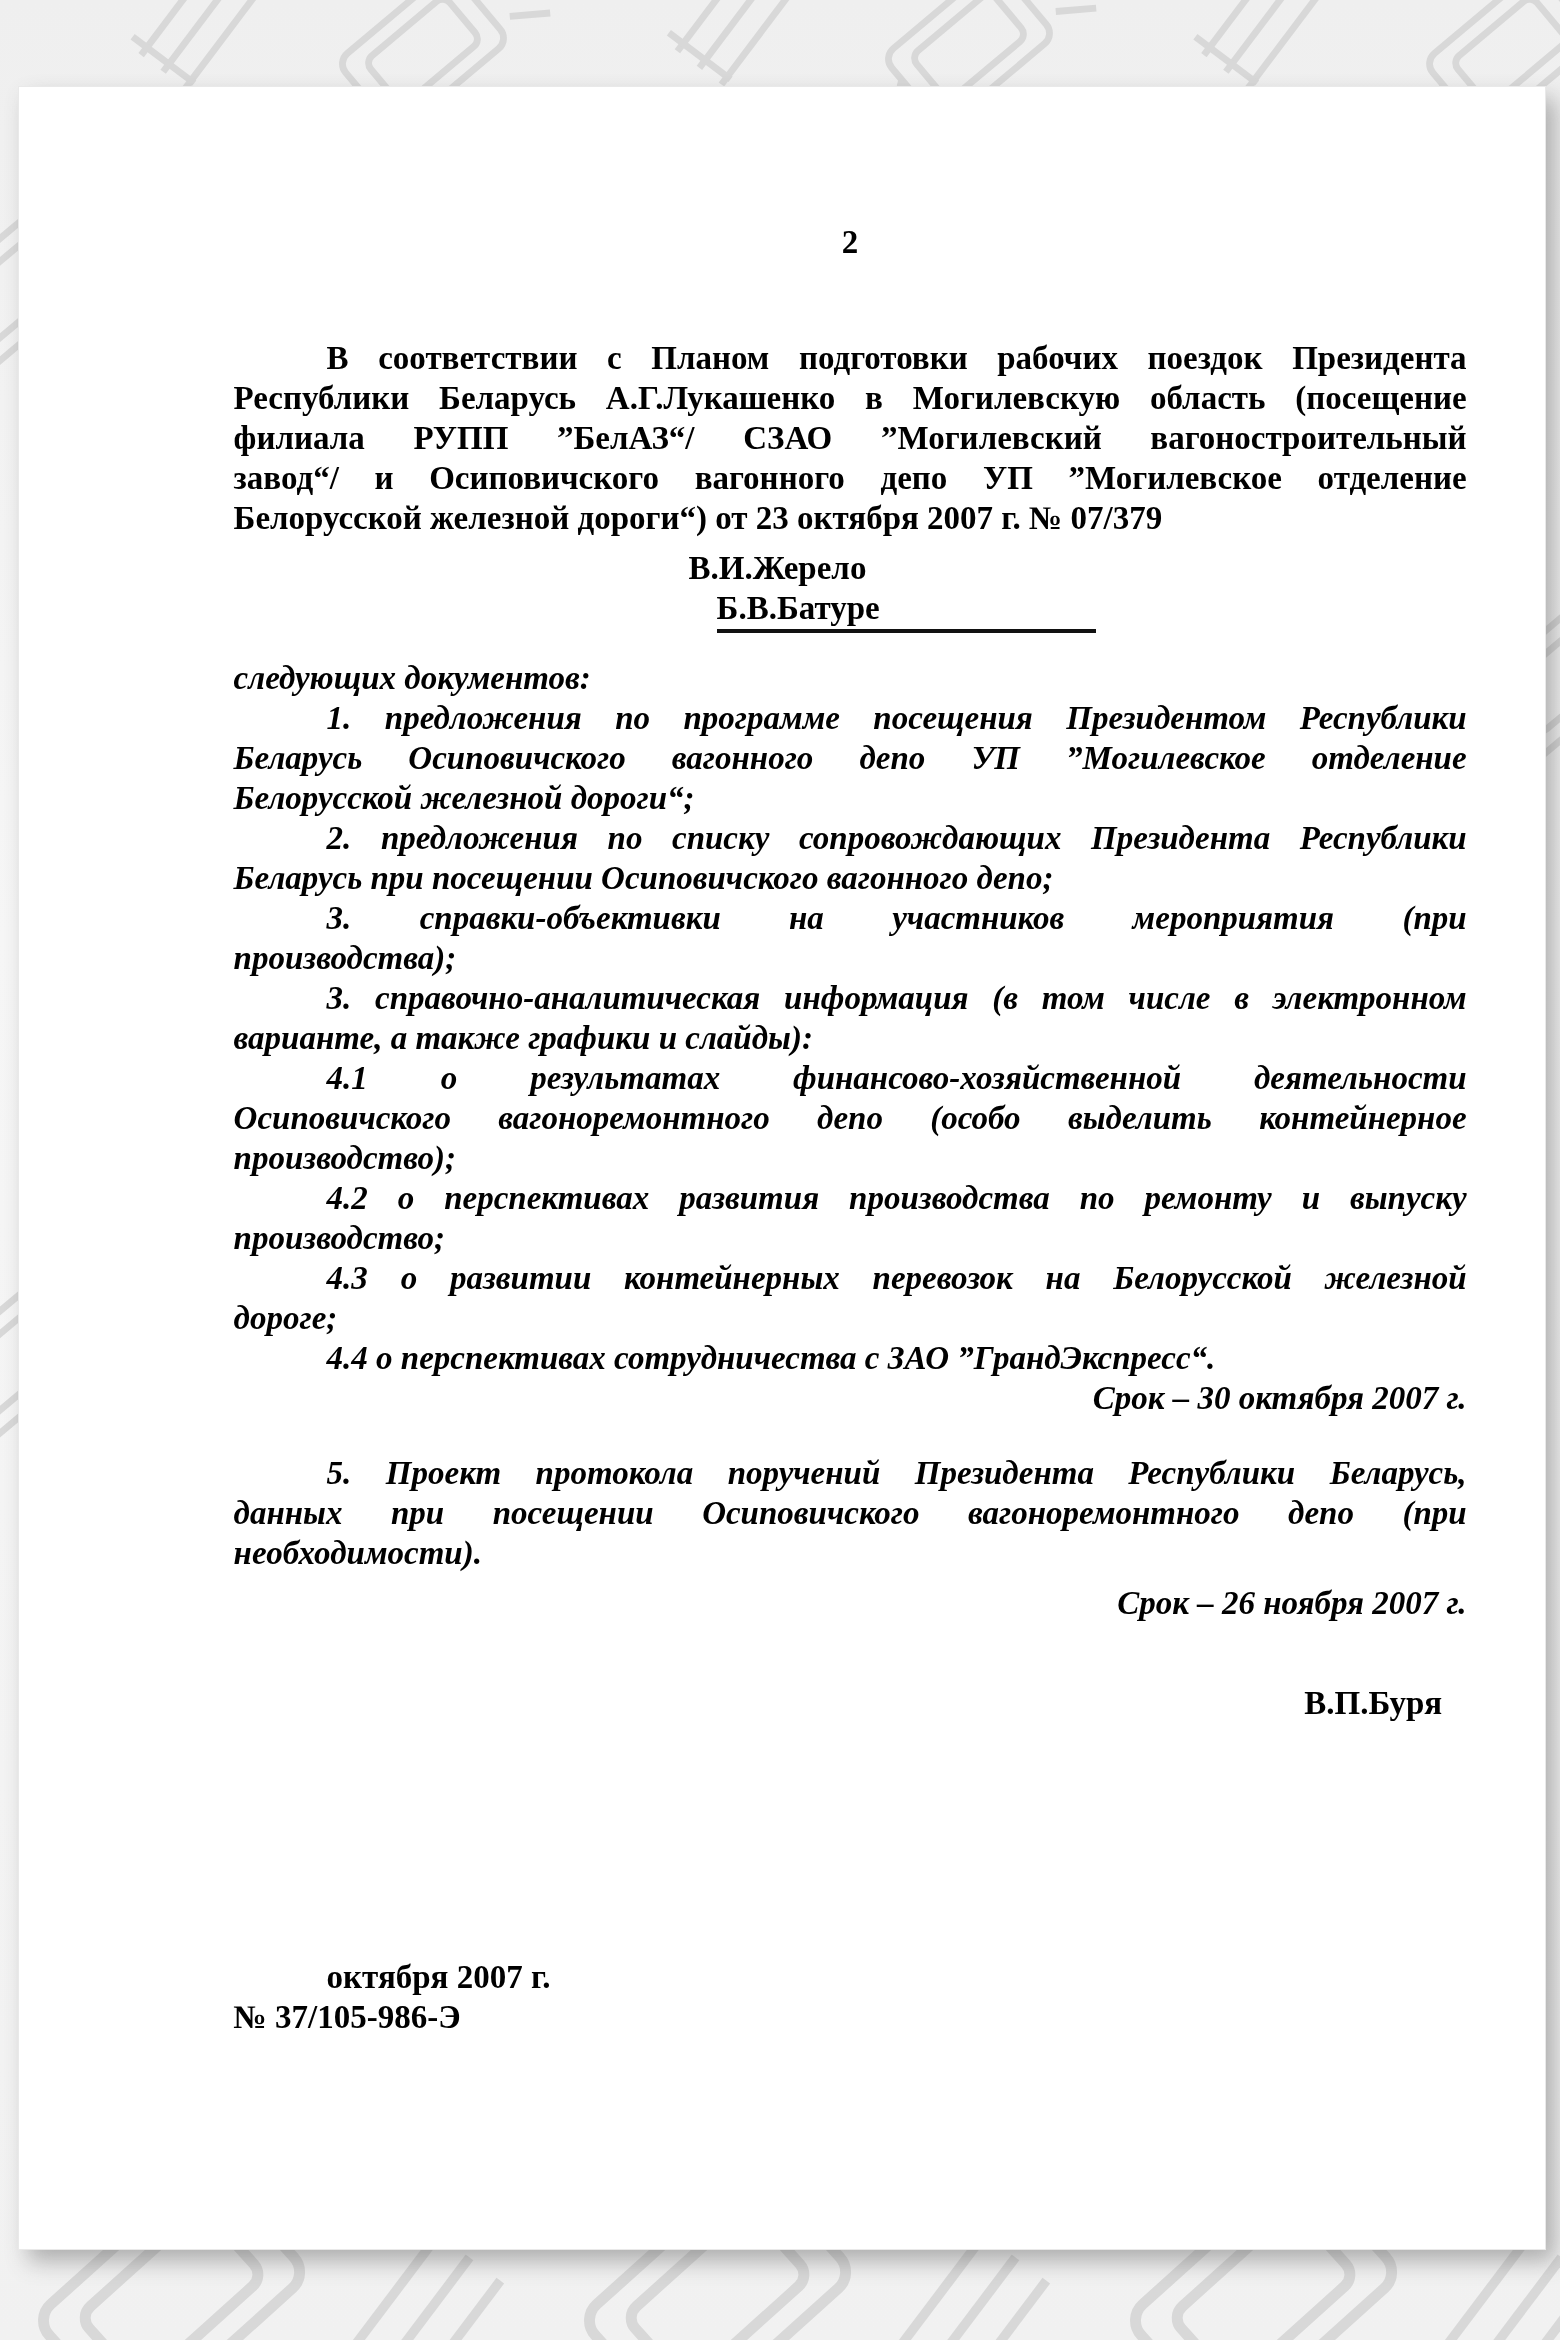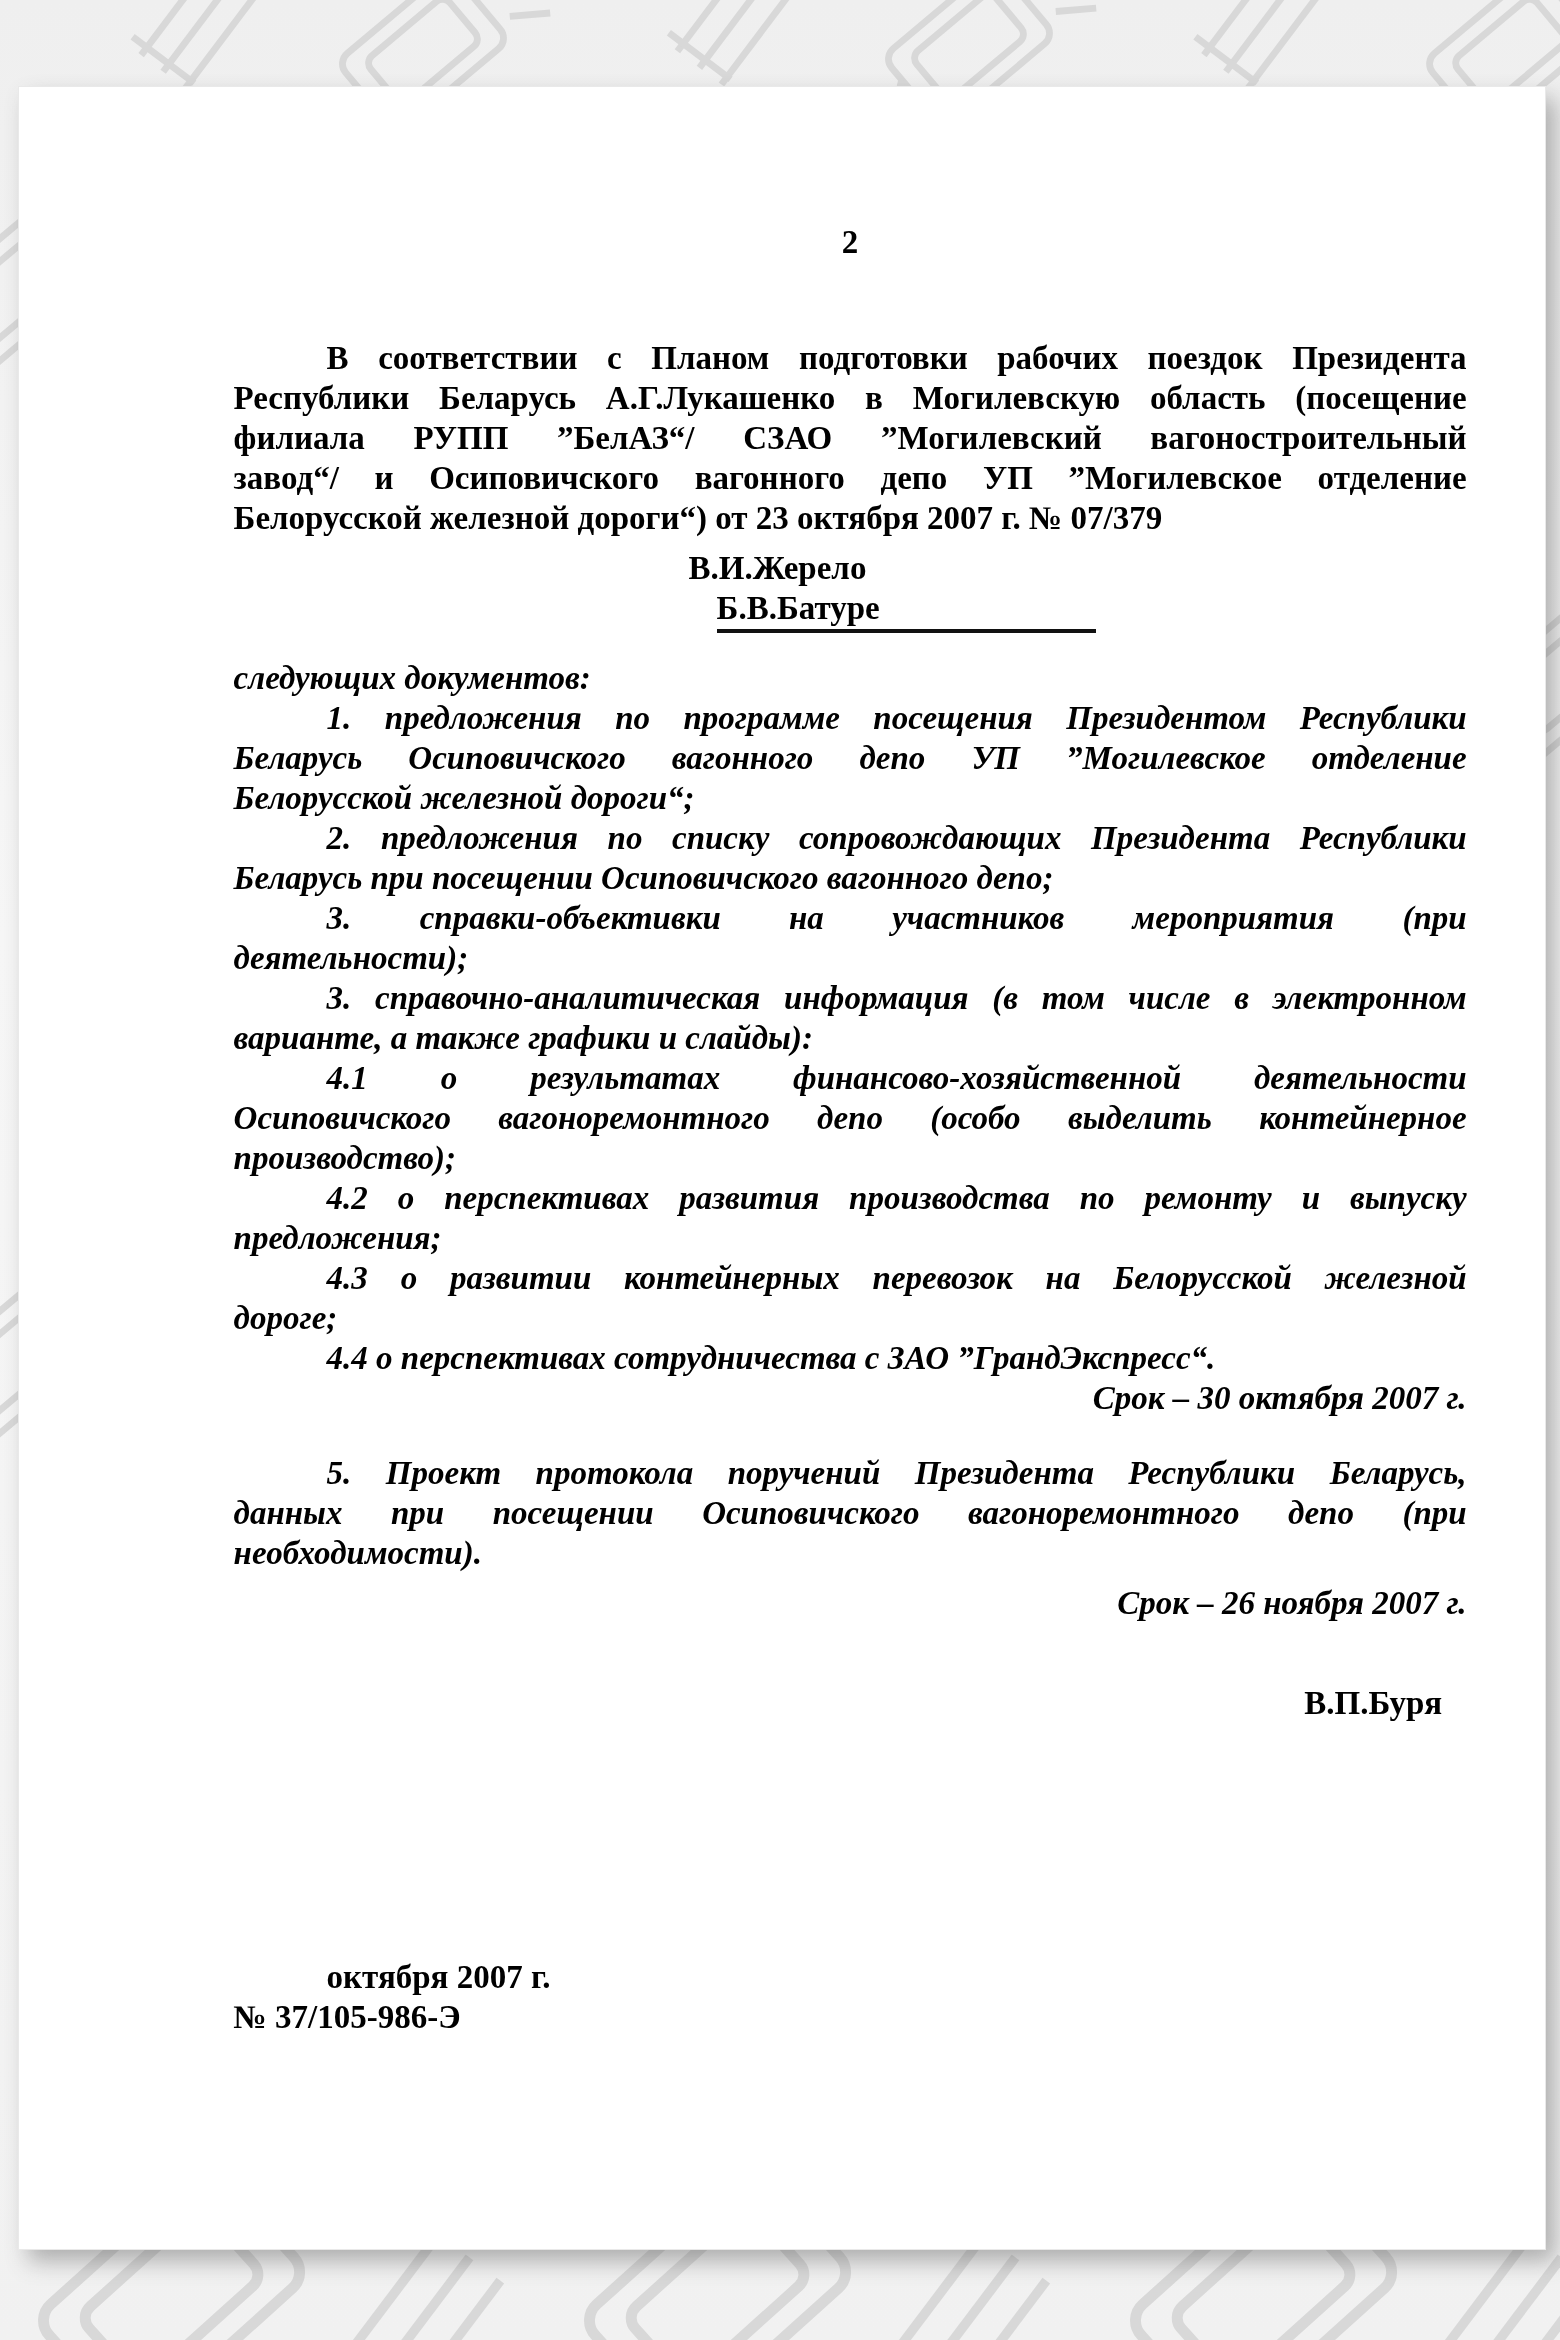--- a/index.html
+++ b/index.html
@@ -123,37 +123,37 @@
       <div class="line">Белорусской железной дороги“;</div>
     </div>
 
     <div class="it">
       <div class="line just ind">2. предложения по списку сопровождающих Президента Республики</div>
       <div class="line">Беларусь при посещении Осиповичского вагонного депо;</div>
     </div>
 
     <div class="it">
       <div class="line just ind">3. справки-объективки на участников мероприятия (при</div>
-      <div class="line">деятельности);</div>
+      <div class="line">производства);</div>
     </div>
 
     <div class="it">
       <div class="line just ind">3. справочно-аналитическая информация (в том числе в электронном</div>
       <div class="line">варианте, а также графики и слайды):</div>
     </div>
 
     <div class="it">
       <div class="line just ind">4.1 о результатах финансово-хозяйственной деятельности</div>
       <div class="line just">Осиповичского вагоноремонтного депо (особо выделить контейнерное</div>
       <div class="line">производство);</div>
     </div>
 
     <div class="it">
       <div class="line just ind">4.2 о перспективах развития производства по ремонту и выпуску</div>
-      <div class="line">предложения;</div>
+      <div class="line">производство;</div>
     </div>
 
     <div class="it">
       <div class="line just ind">4.3 о развитии контейнерных перевозок на Белорусской железной</div>
       <div class="line">дороге;</div>
     </div>
 
     <div class="it">
       <div class="line ind">4.4 о перспективах сотрудничества с ЗАО ”ГрандЭкспресс“.</div>
     </div>

